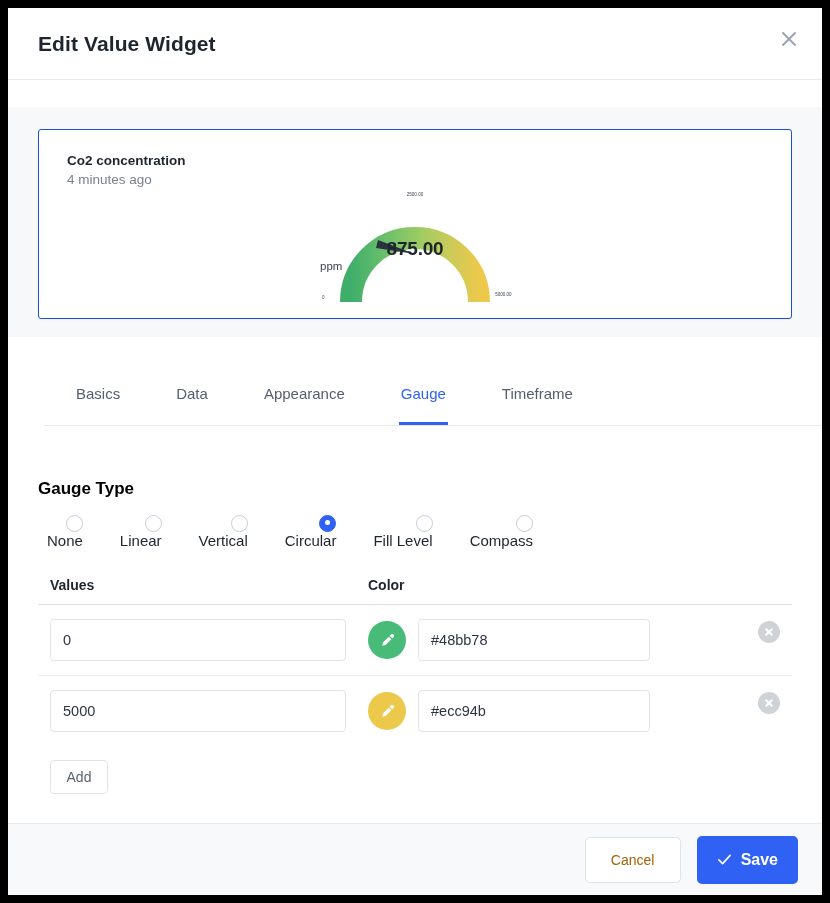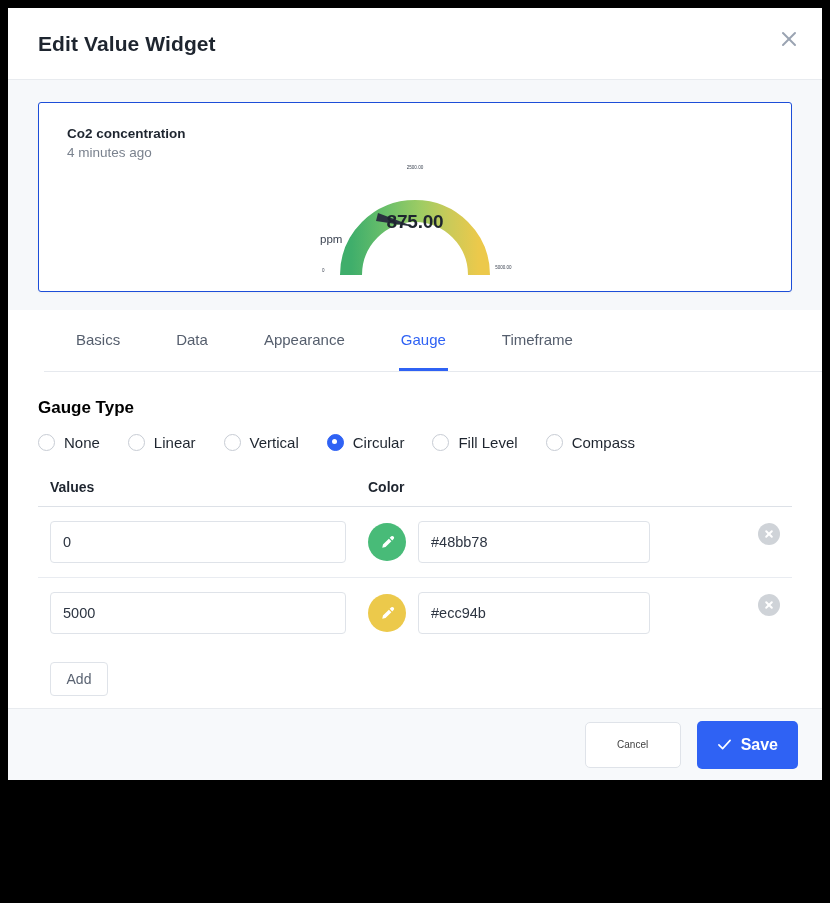--- a/index.html
+++ b/index.html
@@ -10,25 +10,26 @@
     background: #000000;
     font-family: "Liberation Sans", sans-serif;
     overflow: hidden;
   }
 
   #modal {
     position: absolute;
     left: 8px;
     top: 8px;
     width: 814px;
-    height: 772px;
+    height: 887px;
     background: #ffffff;
     display: flex;
     flex-direction: column;
     overflow: hidden;
+    gap: 27px;
   }
 
   
   .modal-header {
     position: relative;
     height: 72px;
     flex: 0 0 72px;
     background: #ffffff;
     border-bottom: 1px solid #e8ebef;
     display: flex;
@@ -156,21 +157,21 @@
     padding: 26px 30px 0 30px;
     overflow: hidden;
   }
   .section-label {
     font-size: 17px;
     font-weight: bold;
     color: #000000;
     margin-bottom: 16px;
   }
   .radio-row { display: flex; align-items: center; margin-bottom: 28px; }
-  .radio-item { display: flex; align-items: flex-end; margin-right: 28px; cursor: pointer; }
+  .radio-item { display: flex; align-items: flex-end; margin-right: 28px; cursor: pointer; flex-direction: column; }
   .radio-dot {
     width: 17px; height: 17px;
     border: 1.6px solid #c7ccd4;
     border-radius: 50%;
     background: #fff;
     flex: 0 0 17px;
     position: relative;
   }
   .radio-item.checked .radio-dot { border-color: #2f62f4; border-width: 1.6px; background: #2f62f4; }
   .radio-item.checked .radio-dot::after {
@@ -278,22 +279,22 @@
     justify-content: flex-end;
     padding-right: 24px;
   }
   .btn-cancel {
     height: 46px;
     min-width: 96px;
     padding: 0 20px;
     background: #ffffff;
     border: 1px solid #dfe3e9;
     border-radius: 5px;
-    font-size: 10px;
-    color: #404040;
+    font-size: 14px;
+    color: #a16207;
     font-family: inherit;
     cursor: pointer;
   }
   .btn-save {
     margin-left: 16px;
     height: 48px;
     min-width: 96px;
     padding: 0 20px;
     background: #2f62f4;
     border: none;

